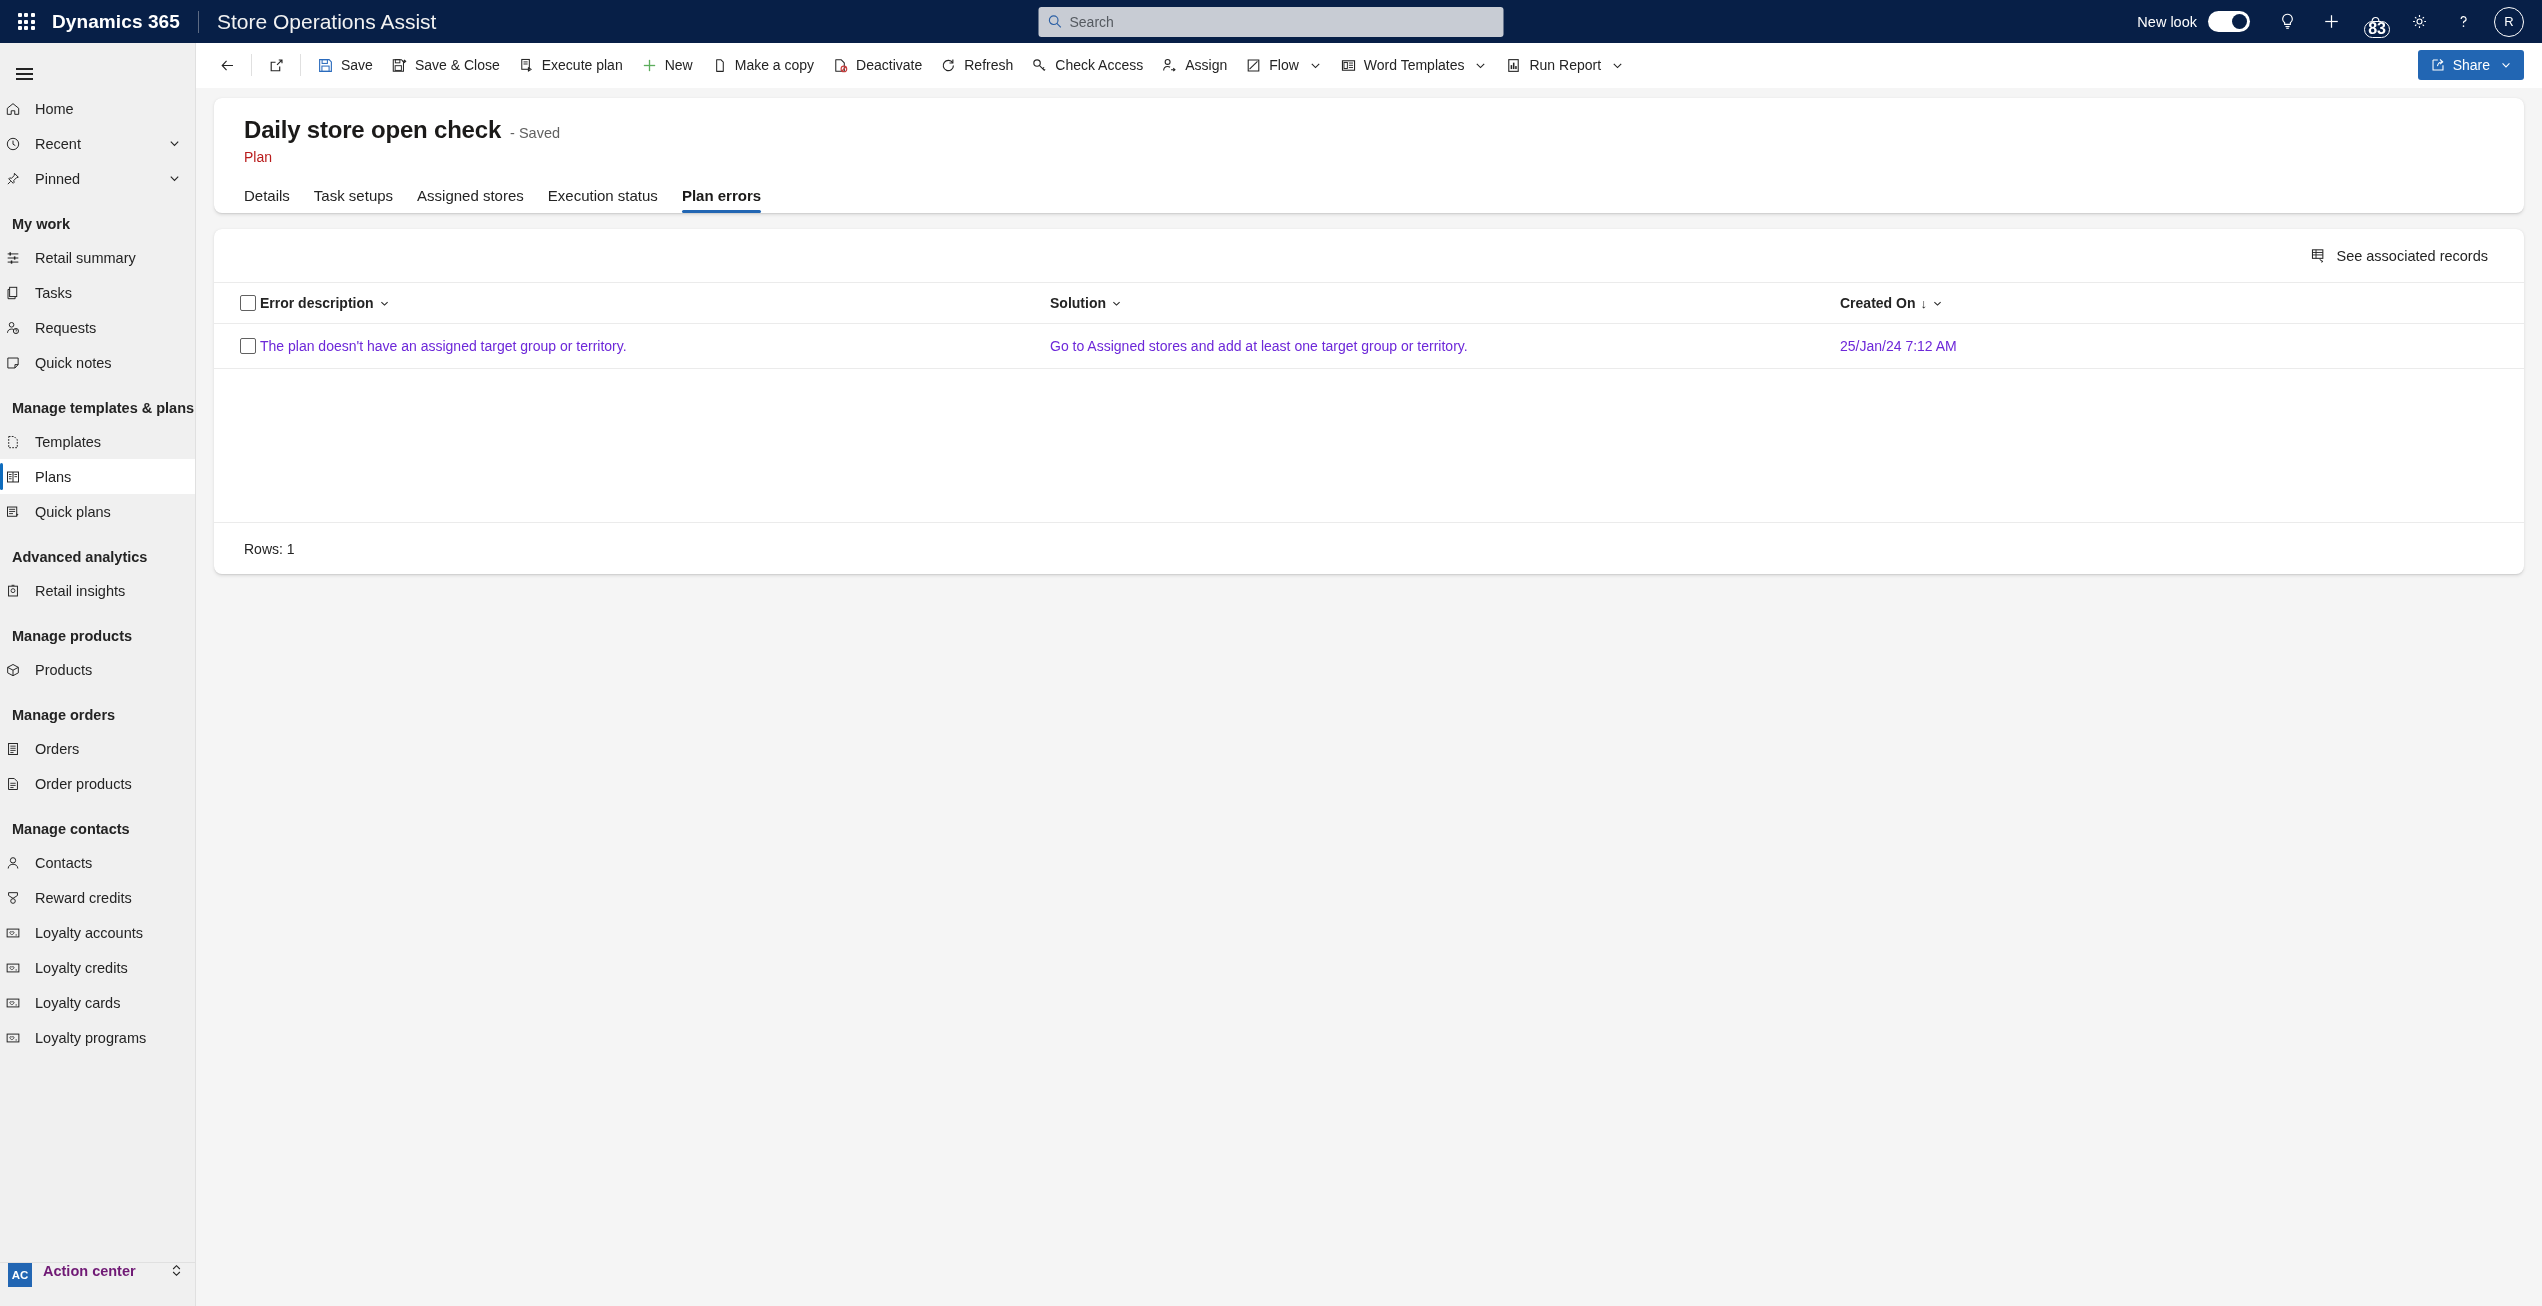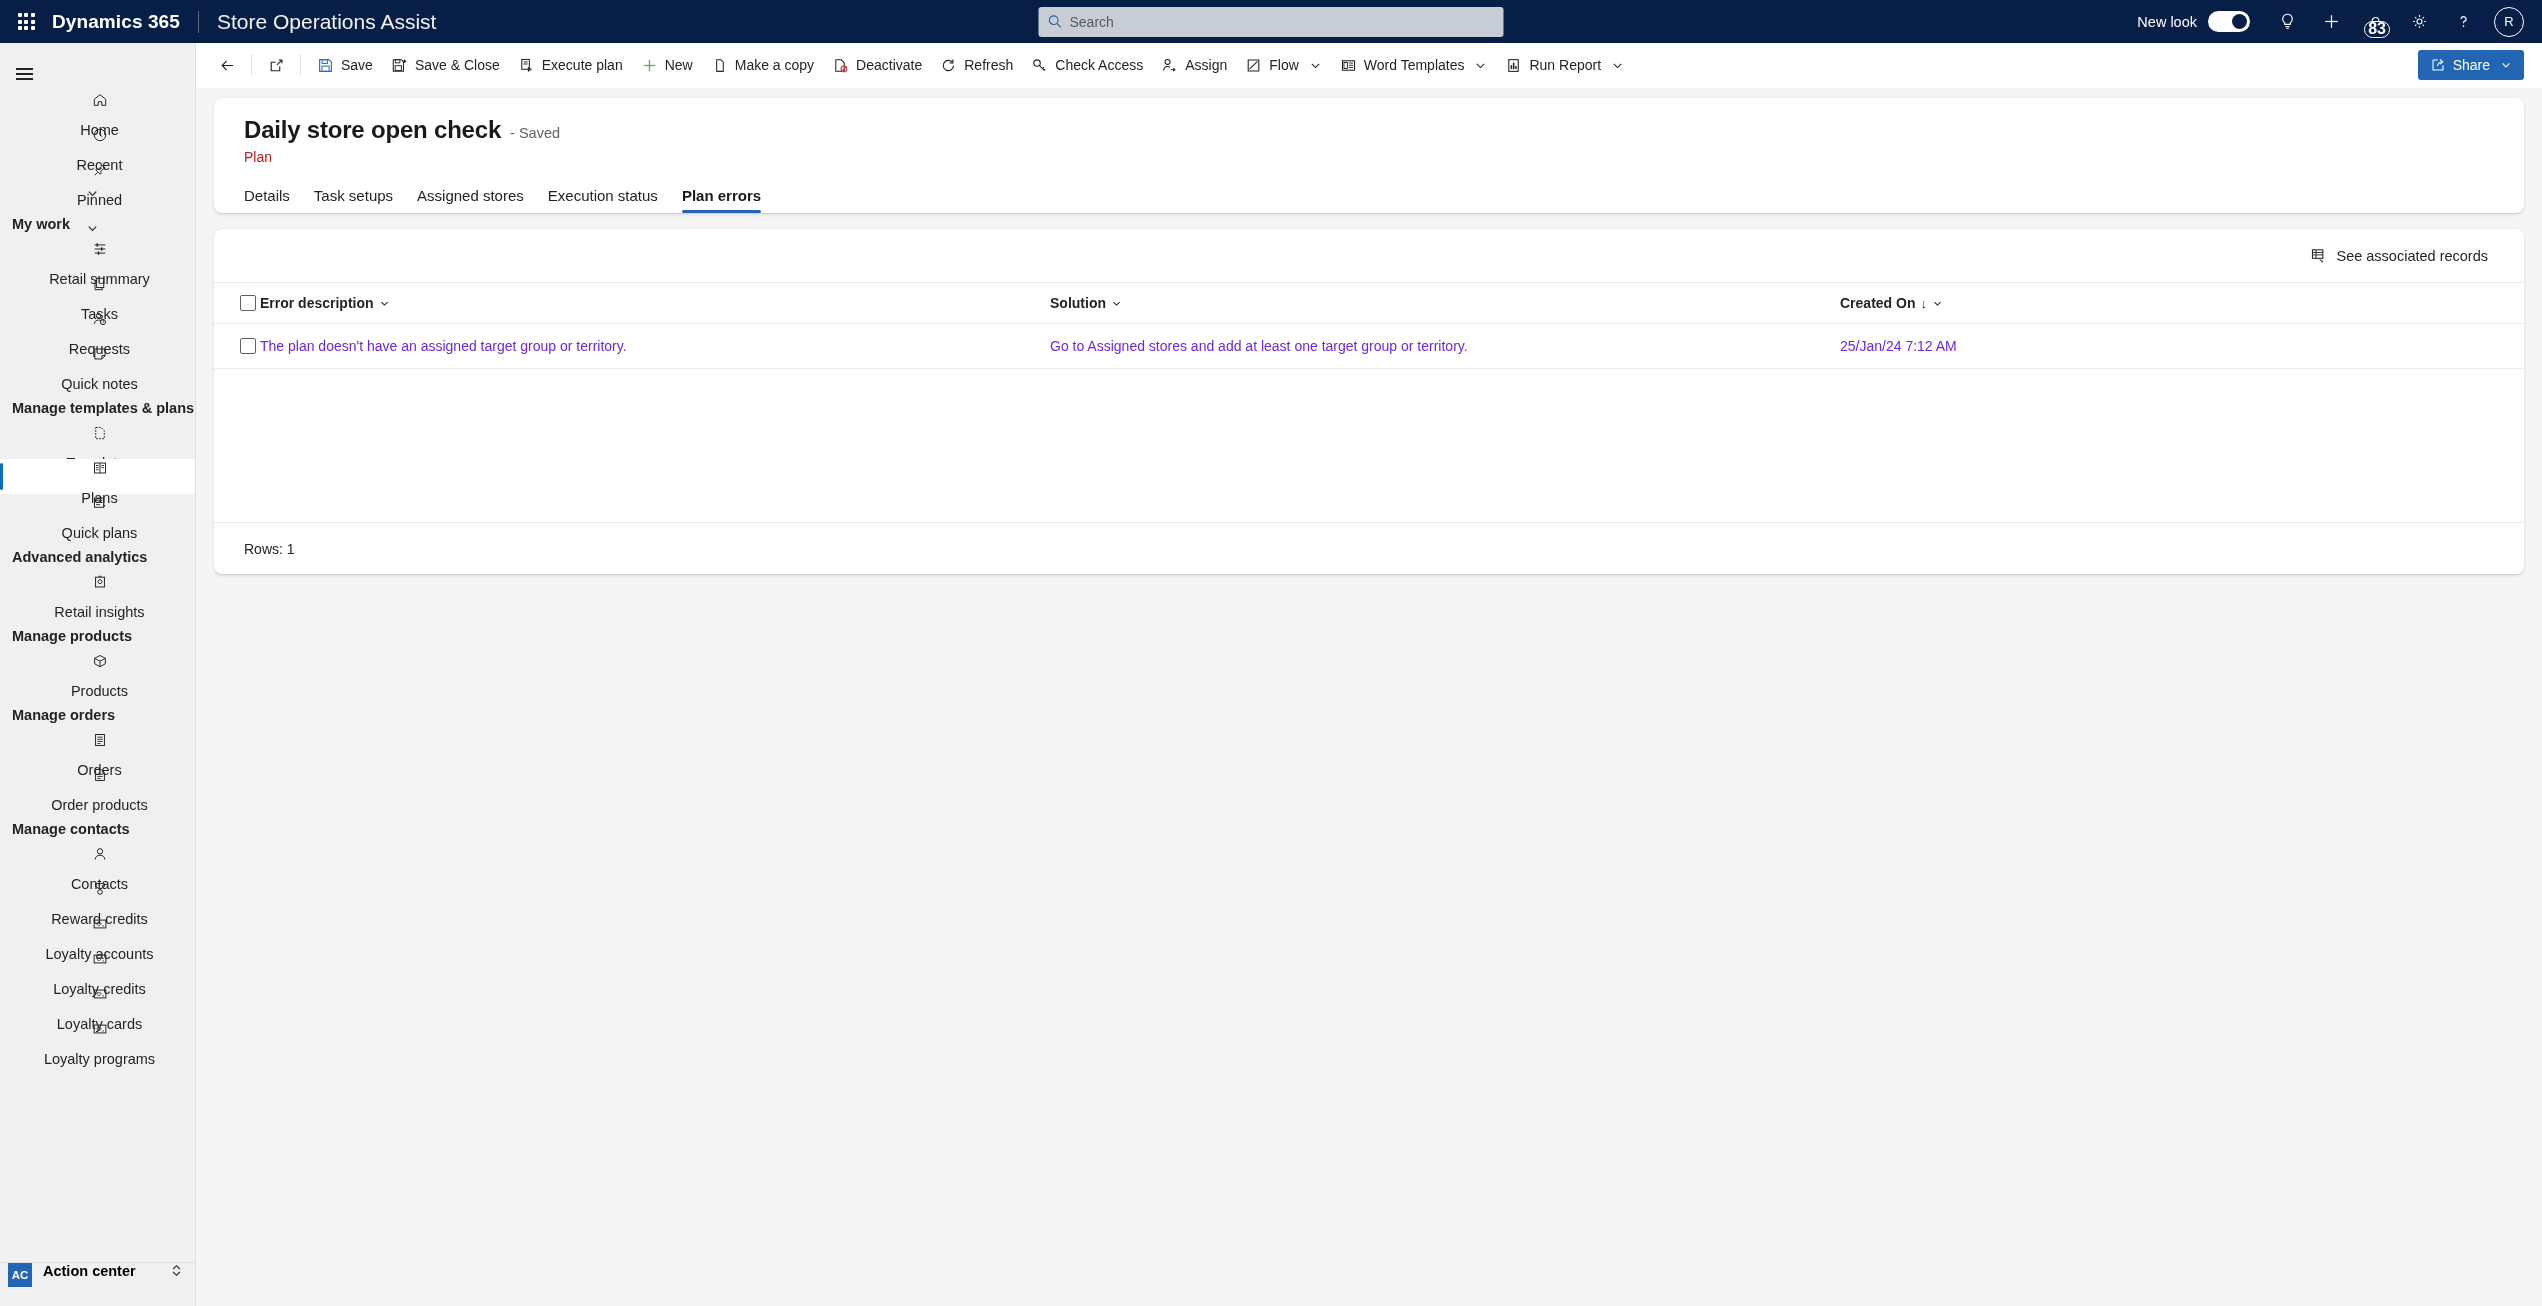--- a/index.html
+++ b/index.html
@@ -85,21 +85,21 @@
     height: 44px; display: flex; align-items: center; padding-left: 16px;
     cursor: pointer;
   }
   .hamburger span {
     display: block; width: 17px; height: 1.6px; background: #242424;
     box-shadow: 0 5px 0 #242424, 0 10px 0 #242424;
   }
   .nav-item {
     height: 35px; display: flex; align-items: center;
     padding-left: 4px; gap: 14px; cursor: pointer; position: relative;
-    font-size: 14.5px; color: #242424; flex-direction: column;
+    font-size: 14.5px; color: #242424;
   }
   .nav-item.selected { background: #ffffff; }
   .nav-item.selected::before {
     content: ""; position: absolute; left: 0; top: 4px; bottom: 4px;
     width: 3px; background: #0f6cbd; border-radius: 2px;
   }
   .nav-ico { width: 17px; height: 17px; flex: 0 0 17px; display: flex; align-items: center; justify-content: center; }
   .nav-label { flex: 1 1 auto; white-space: nowrap; }
   .nav-chev { margin-right: 14px; display: flex; align-items: center; }
   .nav-group {
@@ -109,21 +109,21 @@
   .sb-footer {
     border-top: 1px solid #e0e0e0; height: 44px;
     display: flex; align-items: flex-start; padding: 0 12px 0 8px; gap: 11px;
     cursor: pointer;
   }
   .ac-badge {
     width: 24px; height: 24px; background: #2266b3; color: #ffffff;
     display: flex; align-items: center; justify-content: center;
     font-size: 11.5px; font-weight: 600; flex: 0 0 24px;
   }
-  .ac-label { font-size: 14.5px; font-weight: 700; color: #000000; flex: 1 1 auto; }
+  .ac-label { font-size: 14.5px; font-weight: 700; color: #701a75; flex: 1 1 auto; }
 
   
   .main { flex: 1 1 auto; display: flex; flex-direction: column; background: #f5f5f5; min-width: 0; }
 
   
   .cmdbar {
     height: 45px; background: #ffffff;
     display: flex; align-items: center;
     padding: 0 18px 0 14px; gap: 0;
     border-bottom: 1px solid #ffffff;

